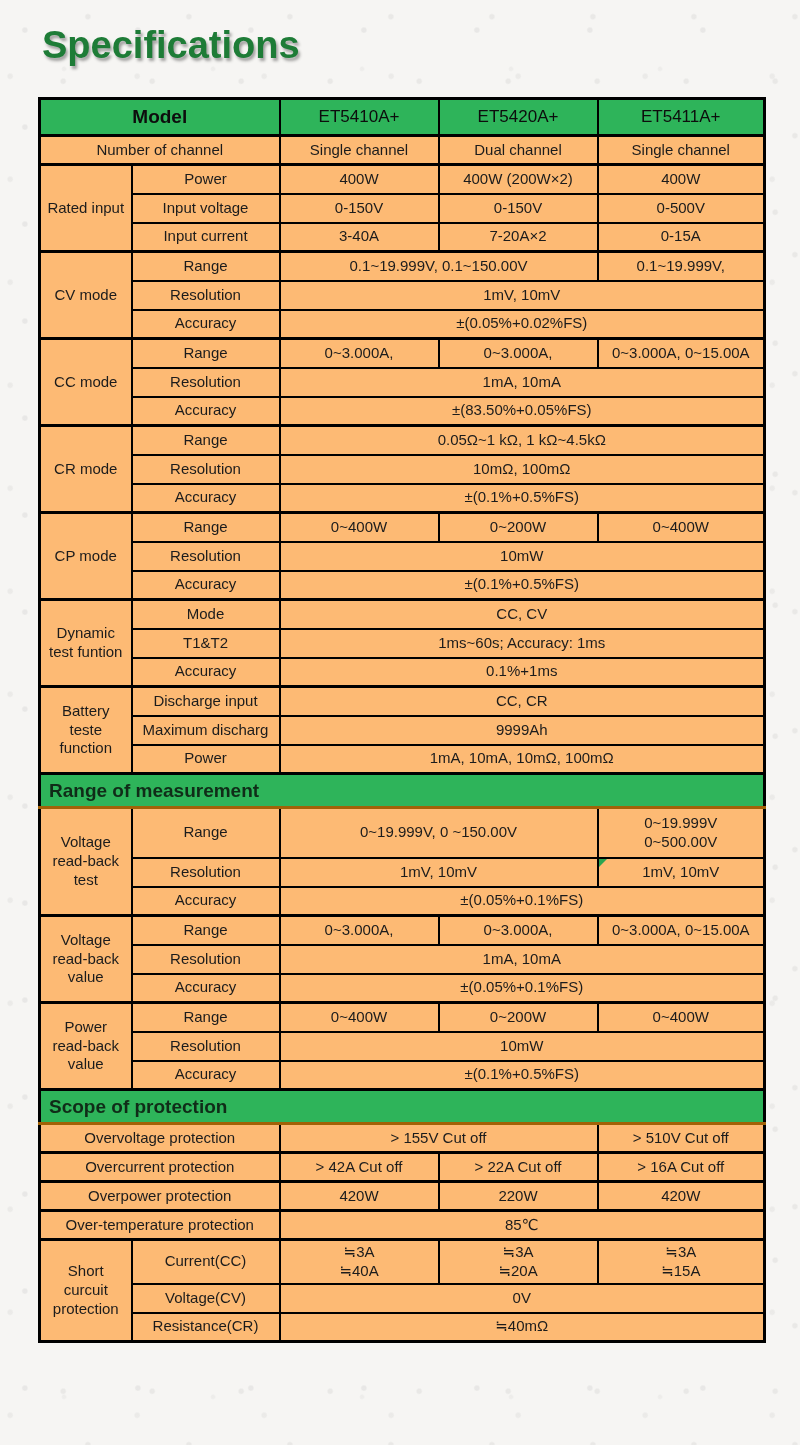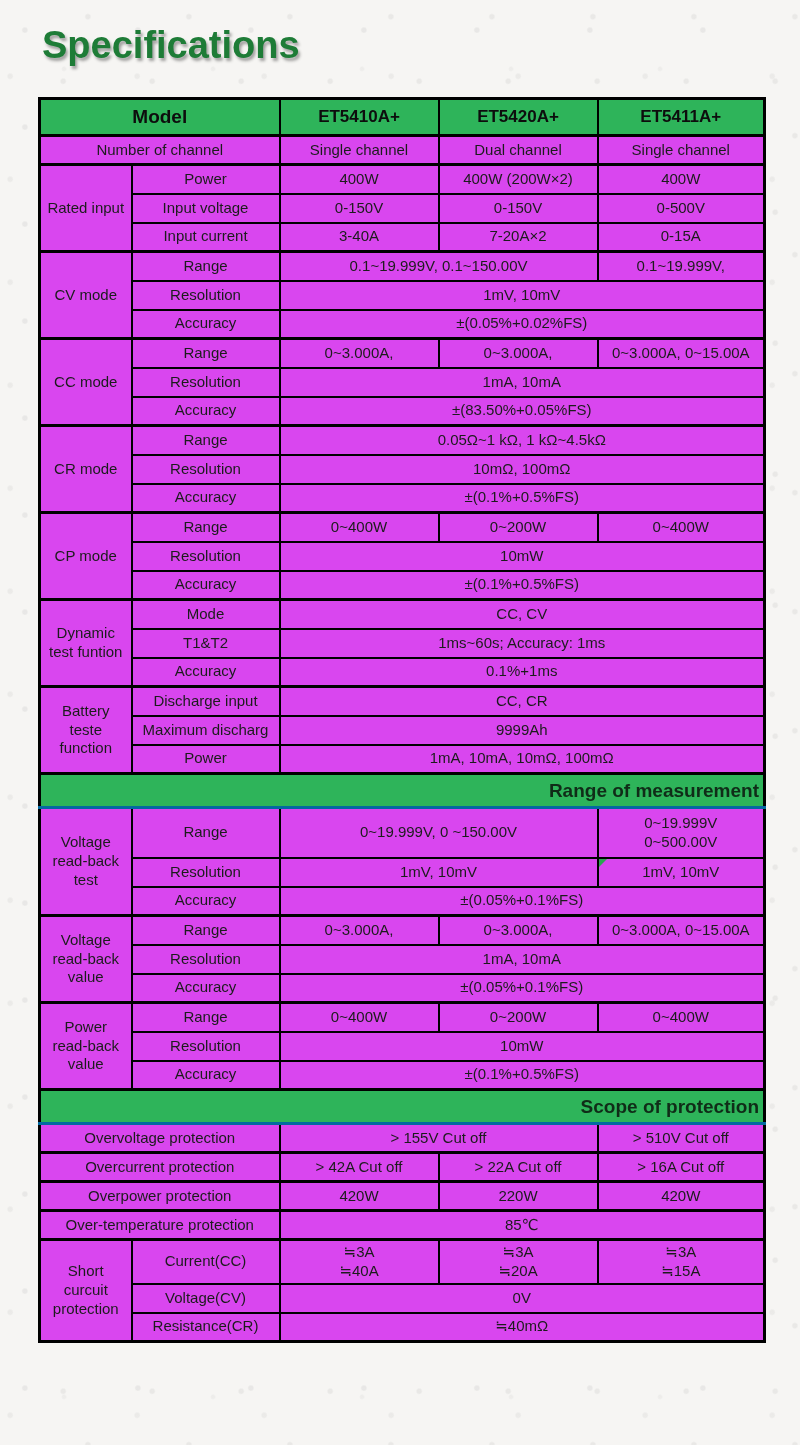--- a/index.html
+++ b/index.html
@@ -18,43 +18,43 @@
   }
   .title {
     margin:24px 0 0 42px;
     font-size:38px; font-weight:700; letter-spacing:0;
     color:#1e7c37;
     text-shadow: 2px 3px 3px rgba(45,45,45,.42), 0 1px 0 rgba(255,255,255,.55);
   }
   table.spec {
     border-collapse:collapse; table-layout:fixed;
     width:725px; margin:30px 0 0 38px;
-    background:#d946ef; border:3px solid #000;
+    background:#fdba74; border:3px solid #000;
   }
   td, th {
     border:2px solid #000;
     text-align:center; vertical-align:middle;
     font-size:15px; font-weight:400; color:#1c1c1c;
     padding:2px 4px; height:29px; line-height:1.25;
     white-space:pre-line; overflow:hidden;
   }
   tr.g > td { border-top:3px solid #000; }
   th.model {
     background:#2eb45a; color:#0d0d0d;
     font-size:19px; font-weight:700; height:37px;
   }
   th.m {
     background:#2eb45a; color:#0d0d0d;
-    font-size:17px; font-weight:700;margin-left:16px;
+    font-size:17px; font-weight:400;margin-left:16px;
   }
   td.band {
     background:#2eb45a; color:#102c18;
-    text-align:right; font-weight:700; font-size:19px;
+    text-align:left; font-weight:700; font-size:19px;
     height:34px; padding-left:8px;
-    border-top:3px solid #000; border-bottom:3px solid #0369a1;
+    border-top:3px solid #000; border-bottom:3px solid #a16207;
   }
   td.tall { height:50px; }
   tr.ccrow > td { height:42px; }
   td.rel { position:relative; }
   .tri {
     position:absolute; top:0; left:0; width:0; height:0;
     border-top:8px solid #2aa551; border-right:8px solid transparent;
   }
 </style>
 </head>

